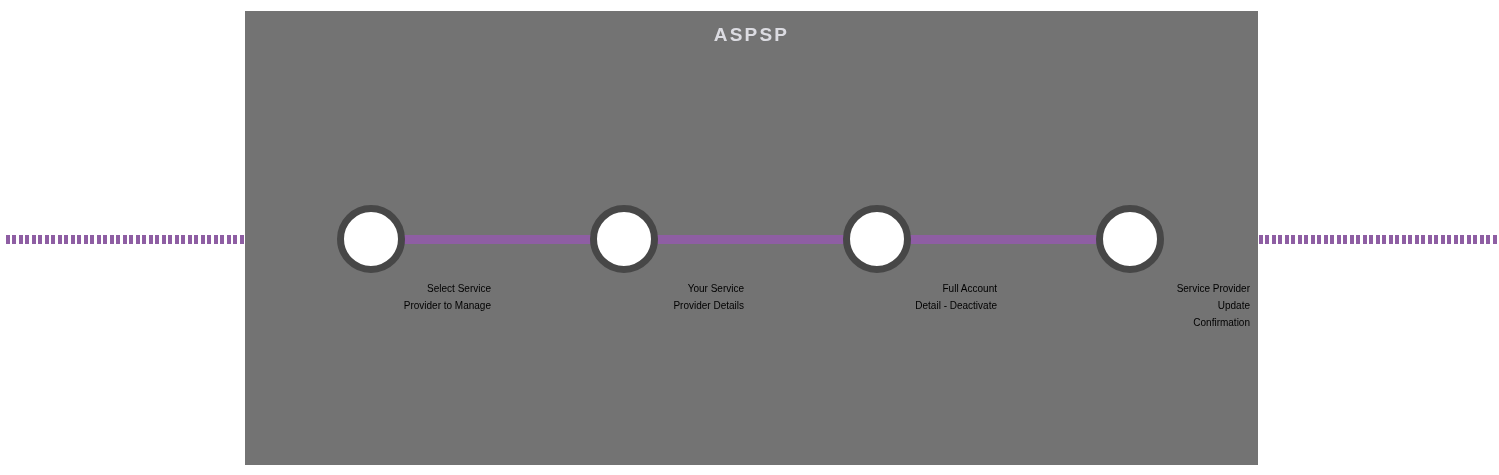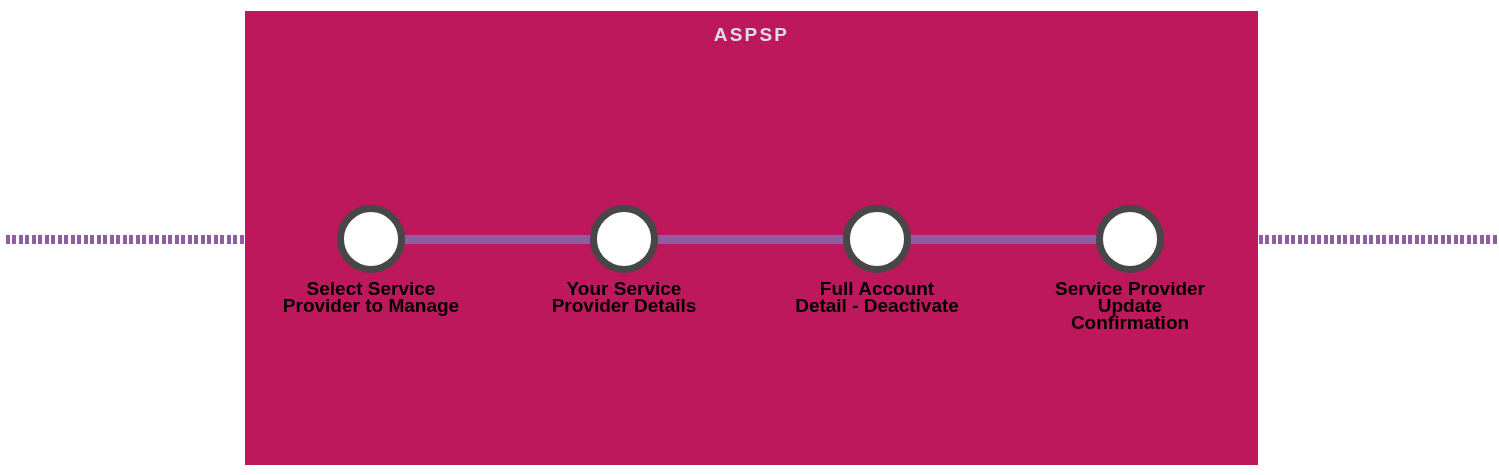--- a/index.html
+++ b/index.html
@@ -15,21 +15,21 @@
     font-family: "Liberation Sans", sans-serif;
   }
 
   
   #aspsp-panel {
     position: absolute;
     left: 245px;
     top: 11px;
     width: 1013px;
     height: 454px;
-    background: #be185d;
+    background: #737373;
   }
 
   #aspsp-title {
     position: absolute;
     left: 0;
     top: 13px;
     width: 1013px;
     text-align: center;
     font-size: 19px;
     font-weight: bold;
@@ -91,23 +91,23 @@
     border-radius: 50%;
     background: #ffffff;
     box-sizing: content-box;
   }
 
   .step-label {
     position: absolute;
     left: -120px;
     top: 75px;
     width: 240px;
-    text-align: center;
-    font-size: 19px;
-    font-weight: bold;
+    text-align: right;
+    font-size: 10px;
+    font-weight: normal;
     line-height: 17px;
     color: #000000;
     white-space: pre-line;
   }
 </style>
 </head>
 <body>
 
 <div class="dashed-line" id="dashed-line-in"></div>
 <div id="entry-arrowhead"></div>

